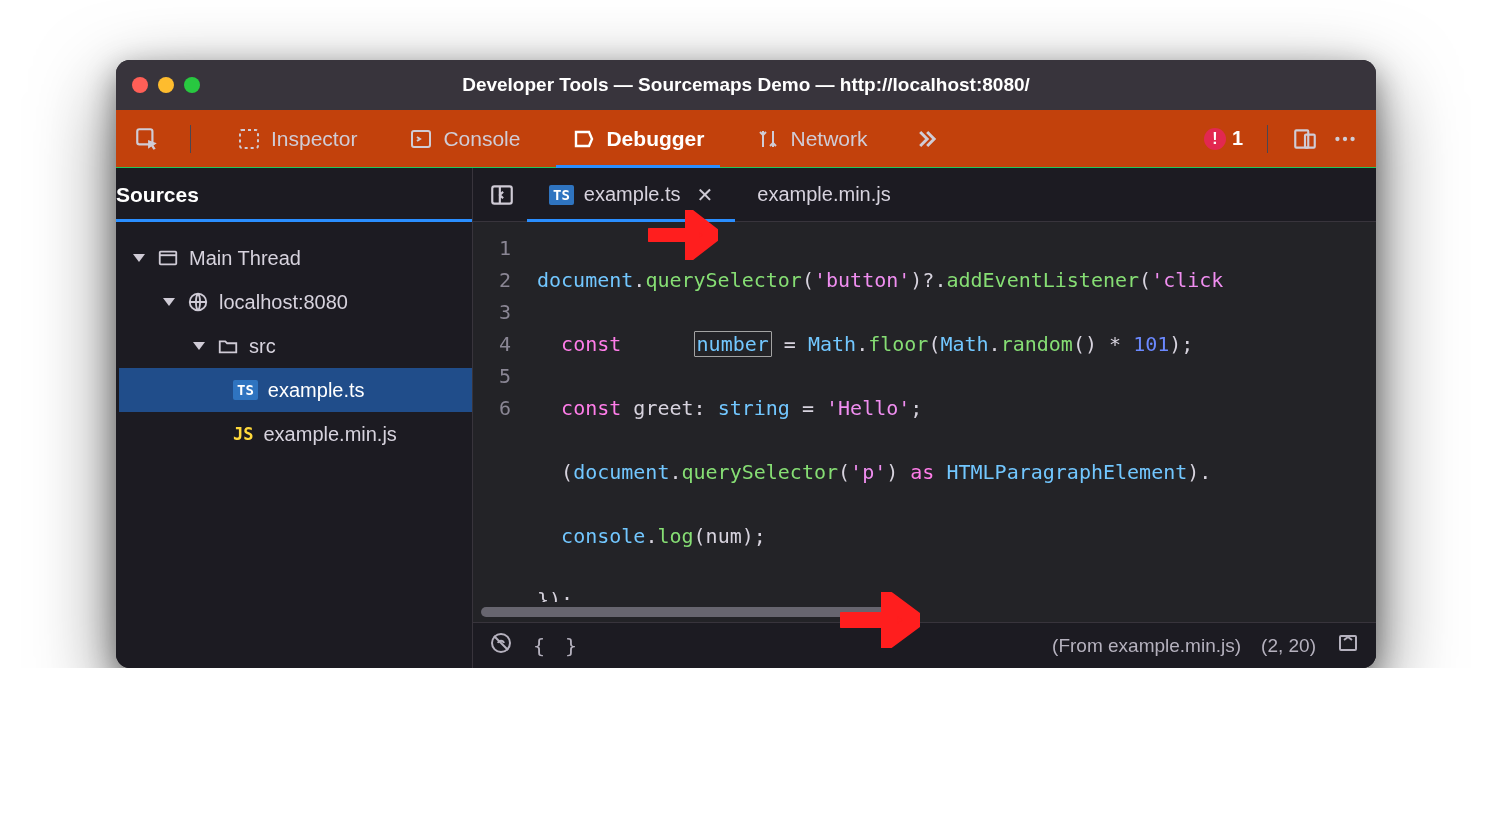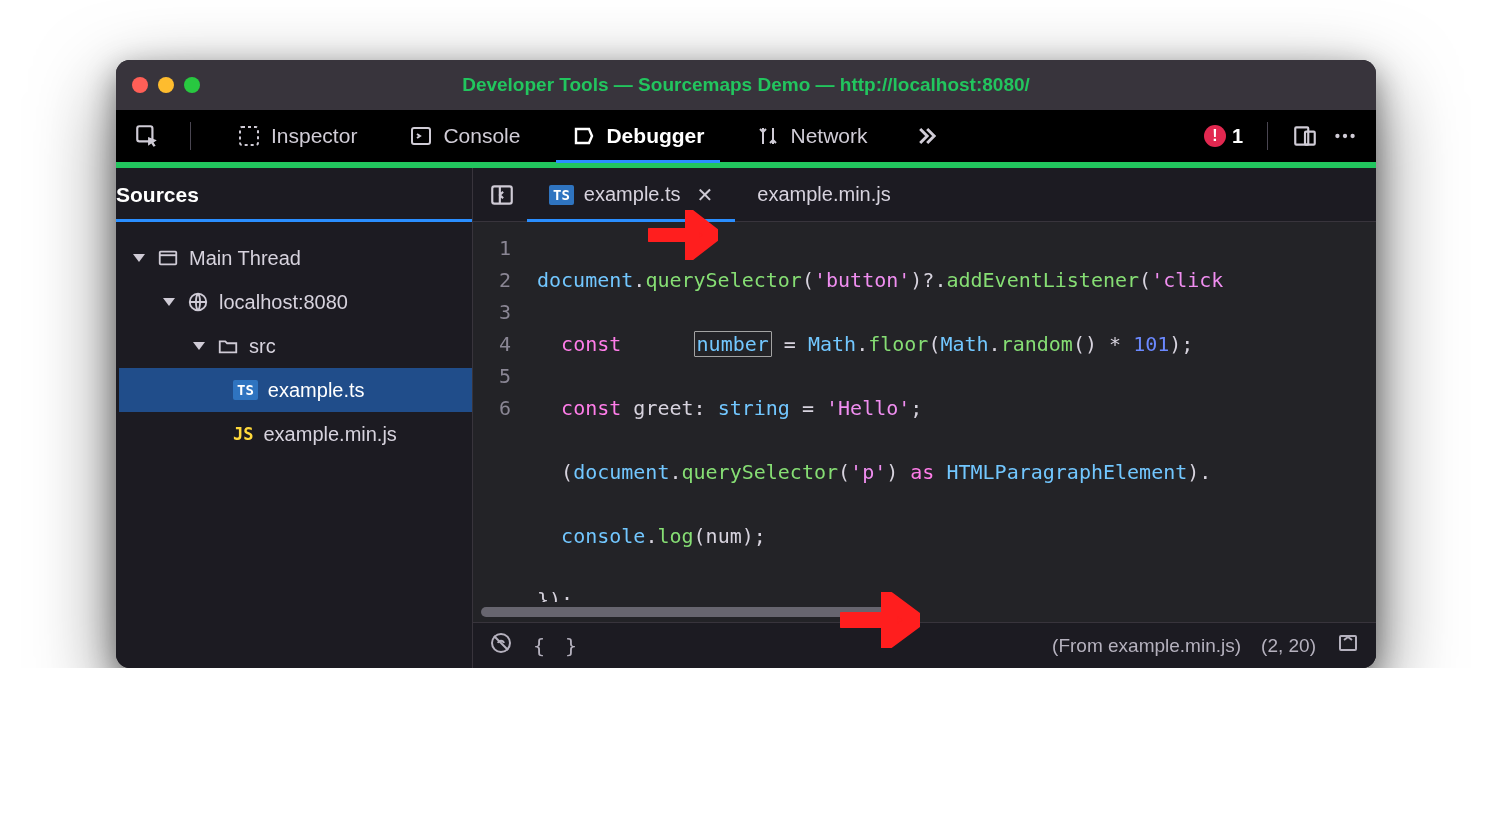--- a/index.html
+++ b/index.html
@@ -34,34 +34,34 @@
 }
 .traffic-lights { display: flex; gap: 10px; }
 .traffic-light { width: 16px; height: 16px; border-radius: 50%; }
 .tl-red { background: #ff5f57; }
 .tl-yellow { background: #febc2e; }
 .tl-green { background: #28c840; }
 .titlebar-title {
   position: absolute;
   left: 0; right: 0;
   text-align: center;
-  color: #22c55e;
+  color: #ffffff;
   font-size: 19px;
   font-weight: 600;
   pointer-events: none;
 }
 
 
 .toolbar {
   height: 58px;
-  background: #000000;
+  background: #c2410c;
   display: flex;
   align-items: center;
   padding: 0 18px;
-  border-bottom: 6px solid #22c55e;
+  border-bottom: 1px solid #22c55e;
   gap: 20px;
 }
 .toolbar-icon {
   color: #d0ccd6;
   display: inline-flex;
   align-items: center;
   justify-content: center;
 }
 .toolbar-sep {
   width: 1px; height: 28px; background: #4a4652; margin: 0 10px;

